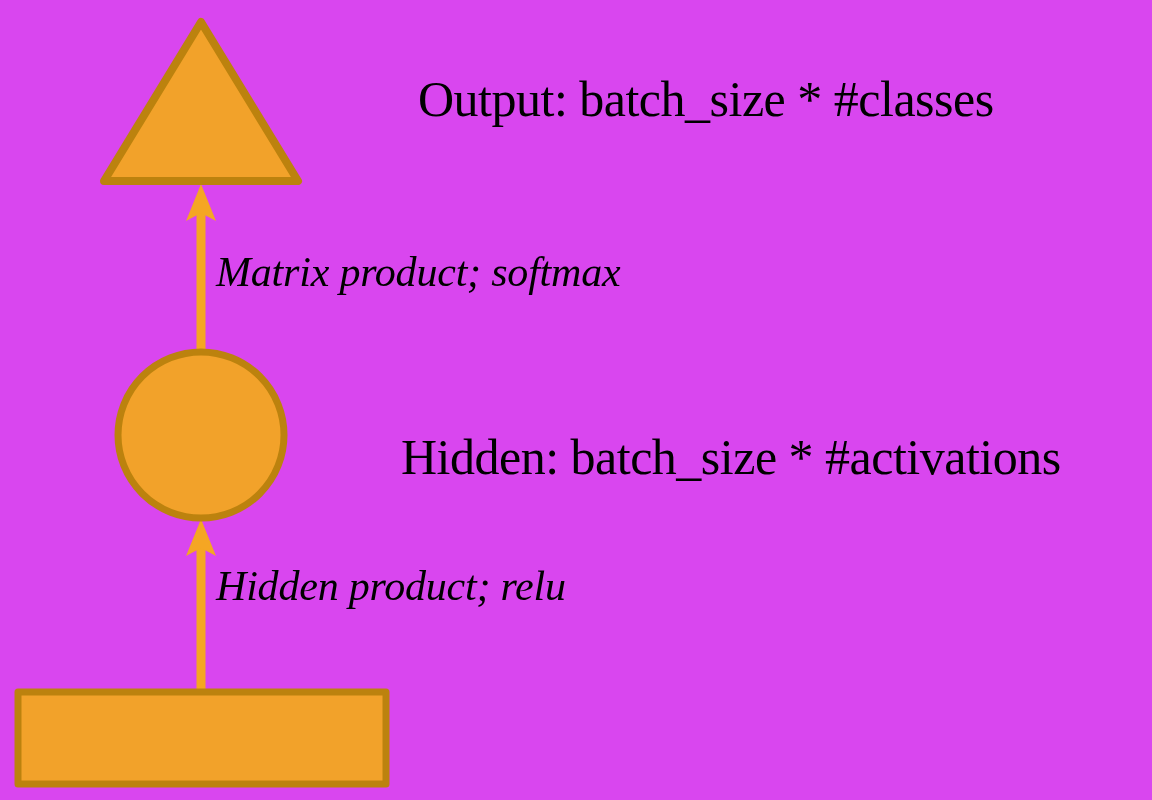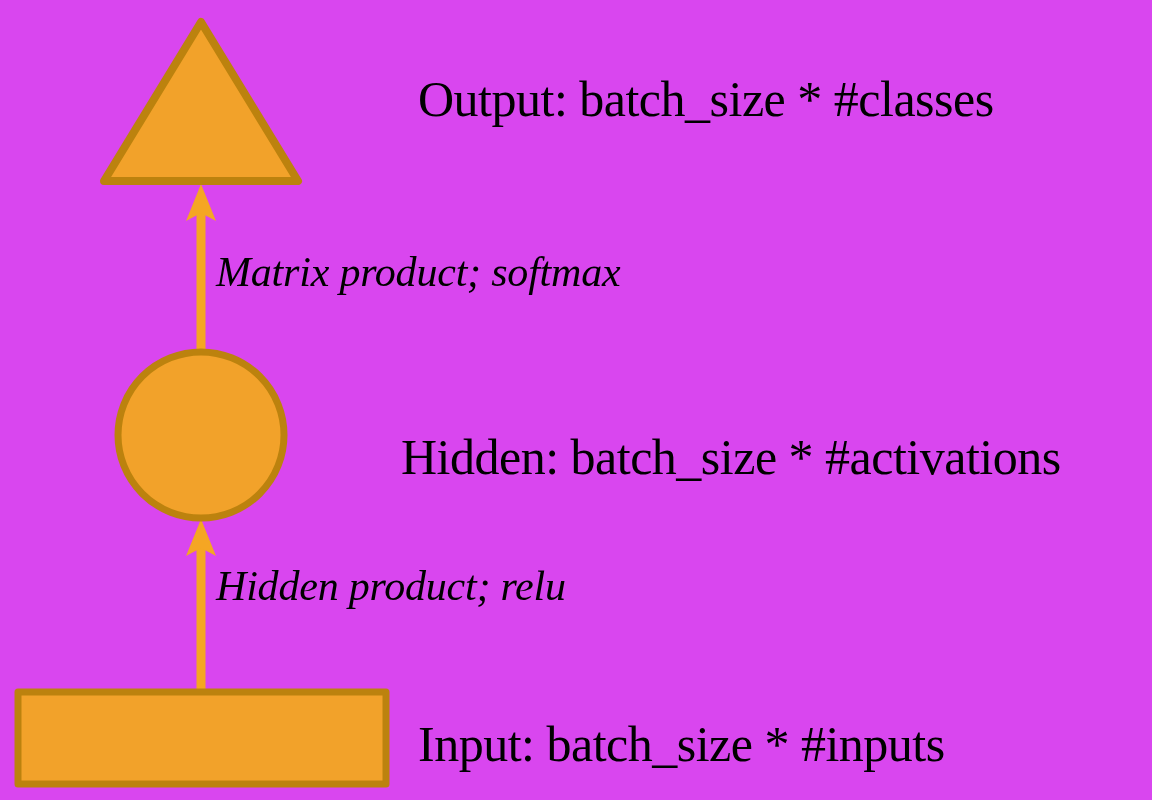--- a/index.html
+++ b/index.html
@@ -75,19 +75,18 @@
 
     <circle cx="201" cy="435" r="83" fill="#F2A22A" stroke="#BC820E" stroke-width="7"></circle>
 
     <polygon points="201,22 298,181 104,181" fill="#F2A22A" stroke="#BC820E" stroke-width="8" stroke-linejoin="round"></polygon>
   </svg>
 
   <div class="node-label" id="label-output">Output: batch_size * #classes</div>
 
   <div class="node-label" id="label-hidden">Hidden: batch_size * #activations</div>
 
-  <div class="node-label" id="label-input">Input: batch_size * #inputs</div>
 
   <div class="edge-label" id="label-edge-top">Matrix product; softmax</div>
 
   <div class="edge-label" id="label-edge-bottom">Hidden product; relu</div>
 
 </div>
 
 </body></html>

